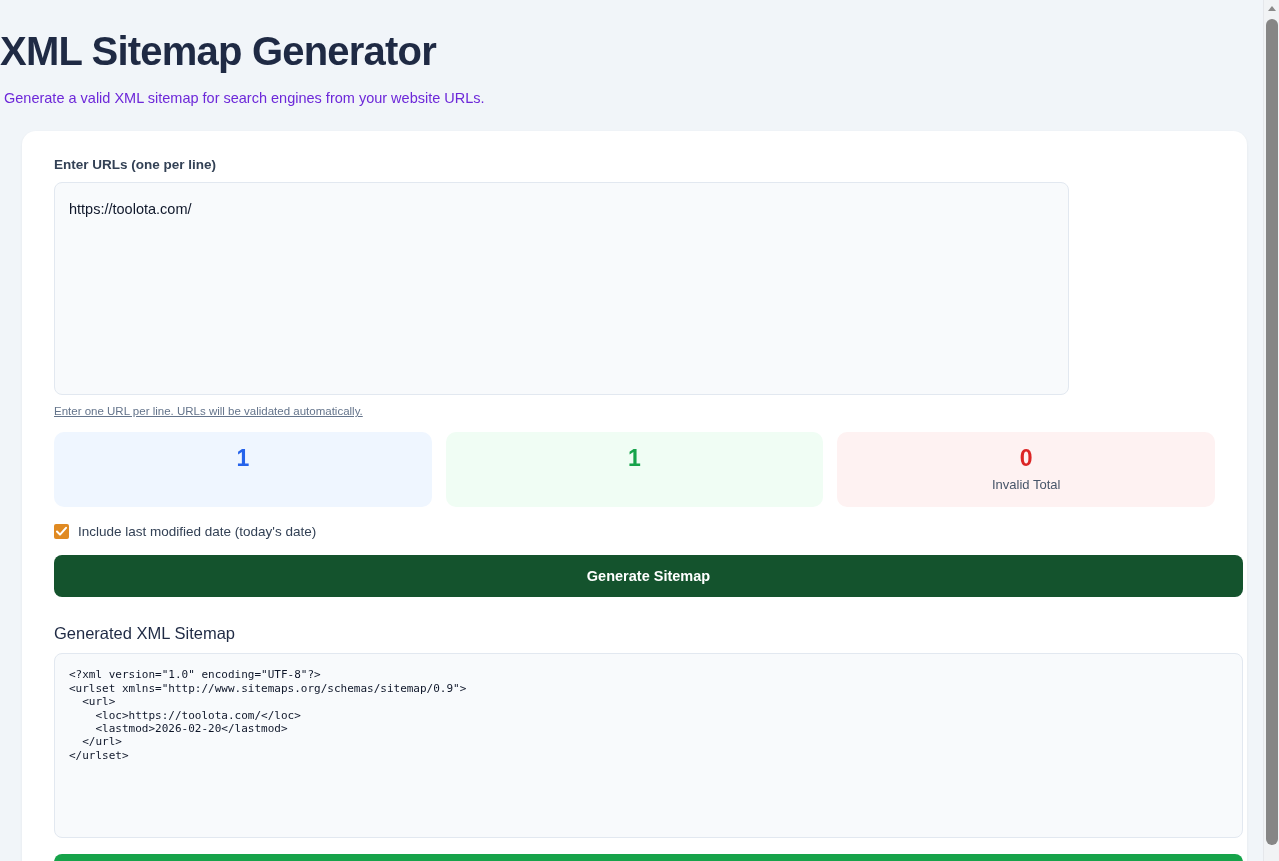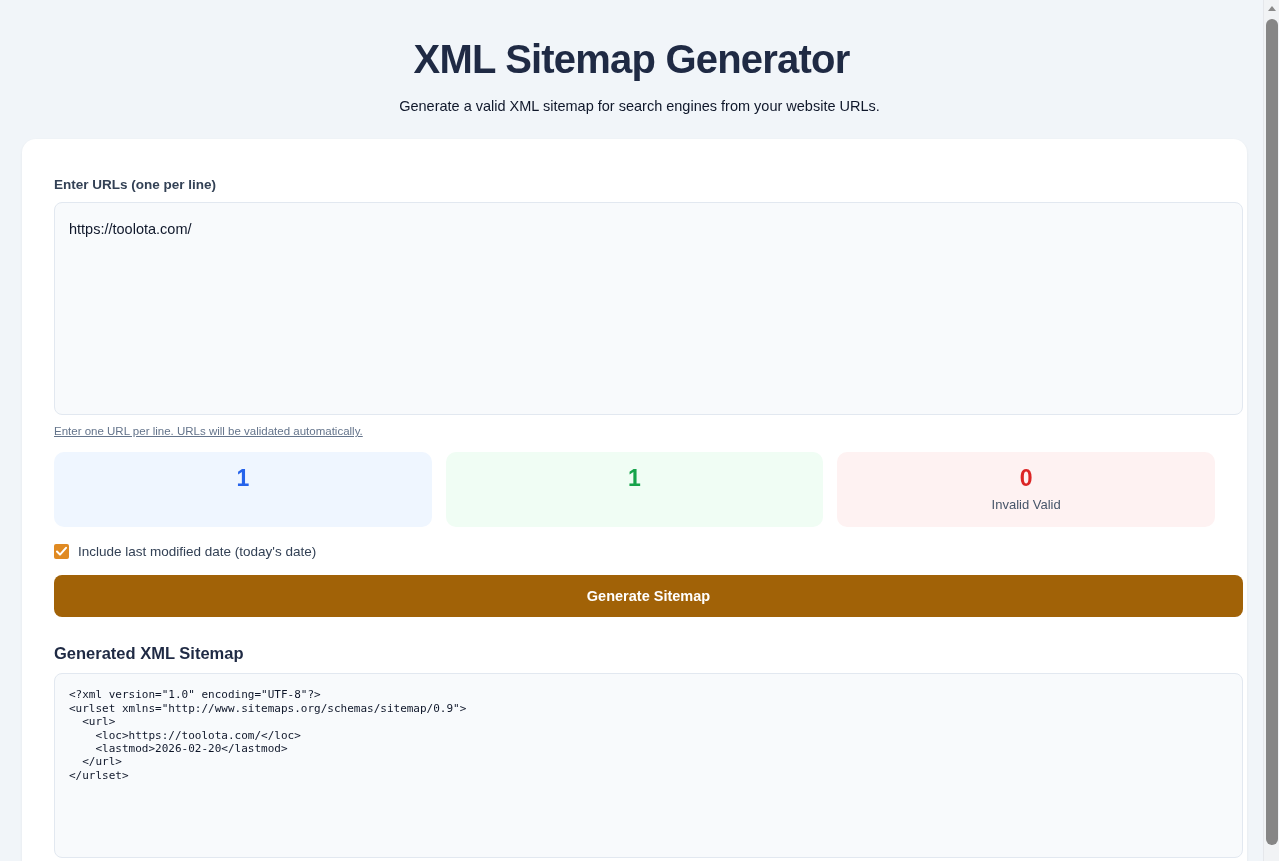--- a/index.html
+++ b/index.html
@@ -14,54 +14,53 @@
     position: relative;
   }
   .viewport {
     position: absolute;
     top: 0; left: 0;
     width: 1263px;
     height: 861px;
     overflow: hidden;
   }
   .page-header {
-    padding-top: 30px;
-    text-align: center;
+    padding-top: 22px;
   }
   .page-title {
     font-size: 40px;
     font-weight: 800;
     letter-spacing: -0.8px;
     color: #1f2a44;
     margin: 0;
     line-height: 1.45;
   }
   .page-subtitle {
     font-size: 14.5px;
-    color: #0f172a;
-    margin: 10px 0 0 16px;
+    color: #6d28d9;
+    margin: 10px 0 0 4px;
   }
   .card {
     margin: 25px 16px 0 22px;
     background: #ffffff;
     border-radius: 14px;
     padding: 26px 16px 20px 16px;
     box-shadow: 0 1px 3px rgba(15,23,42,0.06);
     min-height: 760px;
   }
   .field-label {
     display: block;
     font-size: 13.5px;
     font-weight: 700;
     color: #334155;
-    margin: 12px 0 10px 16px;
+    margin: 0 0 10px 16px;
   }
   .url-textarea {
     display: block;
-    width: 1189px;
+    width: 1015px;
     height: 213px;
     margin: 0 0 0 16px;
     border: 1px solid #e2e8f0;
     border-radius: 8px;
     background: #f8fafc;
     padding: 16px 14px;
     font-family: "Liberation Sans", sans-serif;
     font-size: 14.5px;
     color: #0f172a;
     resize: none;
@@ -128,25 +127,25 @@
     border: none;
     border-radius: 8px;
     padding: 13px 0;
     font-family: "Liberation Sans", sans-serif;
     font-size: 14.5px;
     font-weight: 700;
     color: #ffffff;
     text-align: center;
     cursor: pointer;
   }
-  .btn-generate { background: #a16207; }
+  .btn-generate { background: #14532d; }
   .btn-download { background: #16a34a; }
   .section-title {
     font-size: 16.5px;
-    font-weight: 700;
+    font-weight: 400;
     color: #1f2a44;
     margin: 27px 0 10px 16px;
   }
   .code-block {
     width: 1189px;
     height: 185px;
     margin: 0 0 0 16px;
     background: #f8fafc;
     border: 1px solid #e2e8f0;
     border-radius: 8px;
@@ -210,21 +209,21 @@
 
     <div class="stats-row">
       <div class="stat-card blue">
         <div class="stat-value blue">1</div>
       </div>
       <div class="stat-card green">
         <div class="stat-value green">1</div>
       </div>
       <div class="stat-card red">
         <div class="stat-value red">0</div>
-        <div class="stat-label">Invalid Valid</div>
+        <div class="stat-label">Invalid Total</div>
       </div>
     </div>
 
     <div class="checkbox-row">
       <span class="checkbox">
         <svg width="11" height="11" viewBox="0 0 11 11">
           <path d="M1 5.5 L4 8.6 L10 1.8" stroke="#ffffff" stroke-width="2" fill="none" stroke-linecap="round" stroke-linejoin="round"></path>
         </svg>
       </span>
       <span class="checkbox-label">Include last modified date (today's date)</span>

